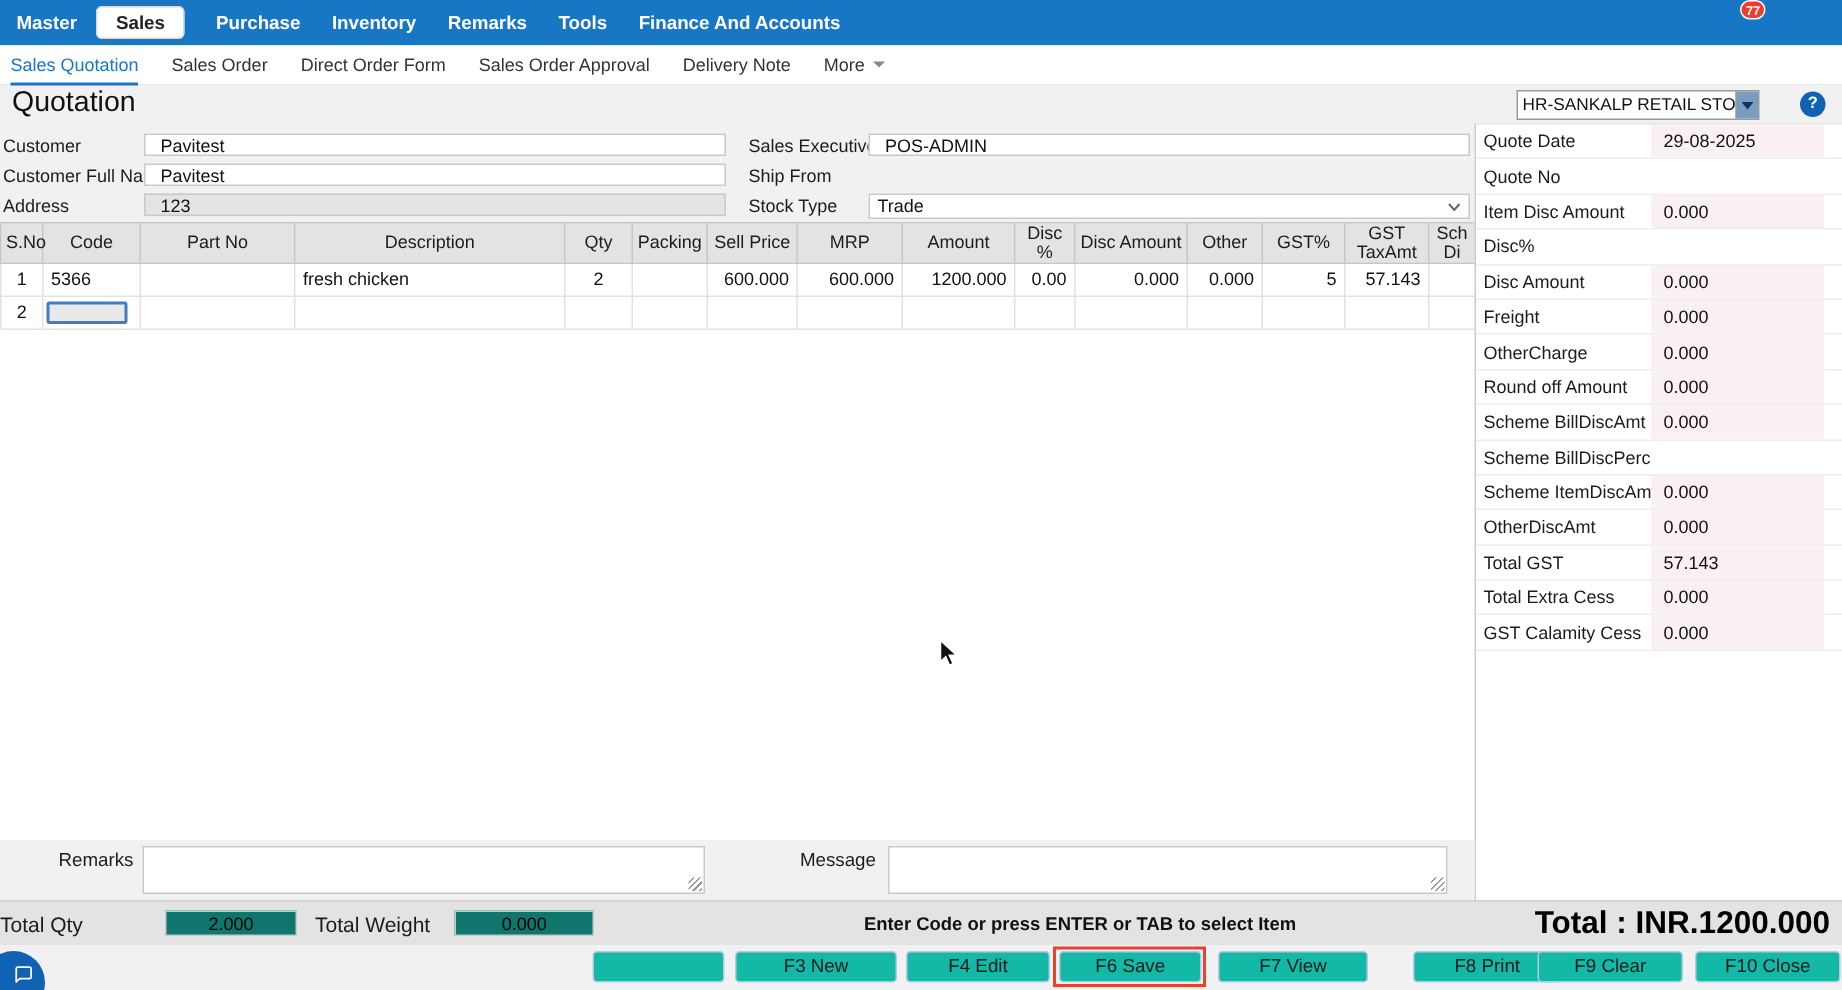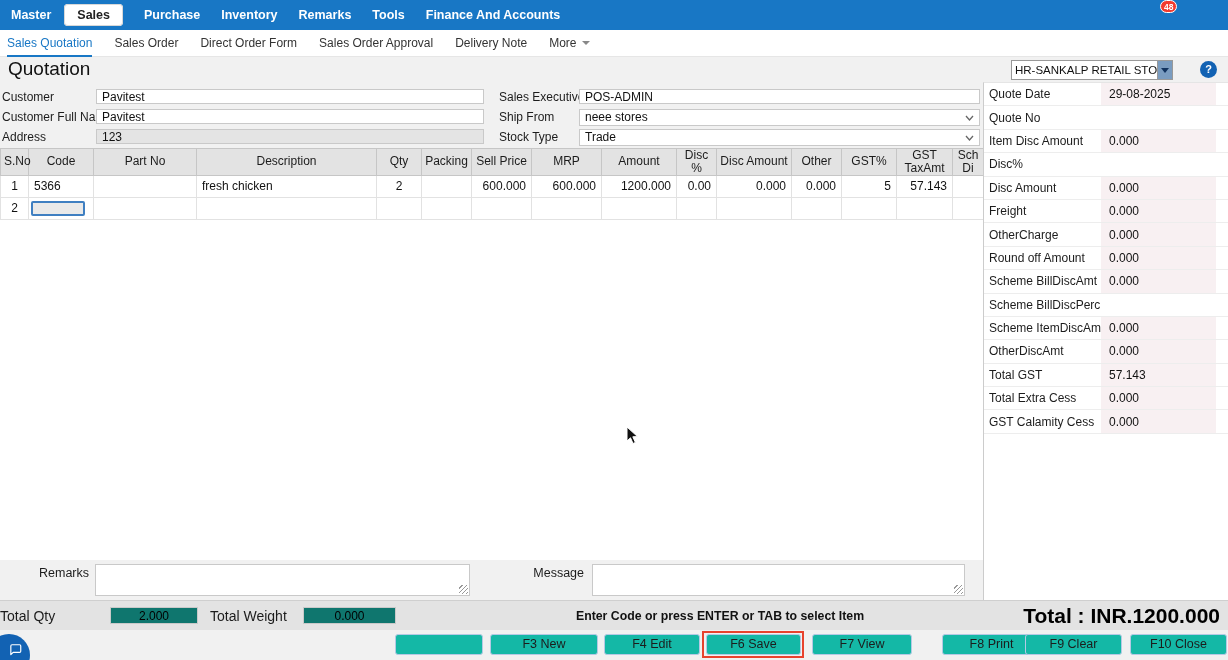--- a/index.html
+++ b/index.html
@@ -51,21 +51,21 @@
   .store-arrow .tri { width:0; height:0; border-left:4px solid transparent;
     border-right:4px solid transparent; border-top:5px solid #12335f; }
   .help-btn { position:absolute; left:1200px; top:4px; width:17px; height:17px;
     border-radius:50%; background:#1262b3; color:#fff; font-size:11px; font-weight:700;
     text-align:center; line-height:17px; cursor:pointer; }
 
   
   .form-area { position:absolute; left:0; top:84px; width:983px; height:64px; background:#f1f1f1; }
   .f-label { position:absolute; font-size:12px; color:#1c1c1c; line-height:17px; }
   .f-input { position:absolute; height:15px; border:1px solid #c9c9c9; background:#fff;
-    font-size:12px; padding:0 5px; font-family:"Liberation Sans", sans-serif; color:#111;
+    font-size:12px; padding:0 10px; font-family:"Liberation Sans", sans-serif; color:#111;
     outline:none; }
   .f-input.readonly { background:#e4e4e4; }
   .f-select { position:absolute; height:17px; border:1px solid #c9c9c9; background:#fff;
     font-size:12px; padding:0 5px; line-height:15px; color:#111; cursor:pointer; }
   .f-select svg { position:absolute; right:5px; top:5px; }
 
   
   .items-table { position:absolute; left:0; top:148px; width:983px; border-collapse:collapse;
     table-layout:fixed; }
   .items-table th { background:#e3e3e3; border:1px solid #c6c6c6; font-size:12px;
@@ -145,21 +145,21 @@
     <path d="M17.5 2.5l4 4-8.5 8.5-4-4z"></path>
     <path d="M9 11l-4.5 4.5c-1.4 1.4-1 3.6.4 4.6 1.3.9 3.2.8 4.4-.4L13 16"></path>
   </svg>
 </span>
 <span class="topnav-icon icon-bell">
   <svg width="20" height="20" viewBox="0 0 24 24" fill="none" stroke="#fff" stroke-width="2" stroke-linejoin="round" stroke-linecap="round">
     <path d="M18 8a6 6 0 10-12 0c0 7-3 9-3 9h18s-3-2-3-9"></path>
     <path d="M13.7 21a2 2 0 01-3.4 0"></path>
   </svg>
 </span>
-<span class="badge">48</span>
+<span class="badge">77</span>
 <span class="topnav-icon icon-printer">
   <svg width="19" height="19" viewBox="0 0 24 24" fill="none" stroke="#fff" stroke-width="1.8" stroke-linejoin="round">
     <rect x="6" y="3" width="12" height="5"></rect>
     <rect x="3" y="8" width="18" height="8" rx="1"></rect>
     <rect x="7" y="13" width="10" height="8"></rect>
   </svg>
 </span>
 <span class="avatar">
   <svg width="23" height="23" viewBox="0 0 24 24">
     <circle cx="12" cy="12" r="12" fill="#cfe3f6"></circle>
@@ -195,26 +195,20 @@
   <span class="f-label" style="left:2px; top:5px;">Customer</span>
   <input class="f-input" style="left: 96px; top: 5px; width: 388px;" value="Pavitest">
   <span class="f-label" style="left:2px; top:25px;">Customer Full Name</span>
   <input class="f-input" style="left: 96px; top: 25px; width: 388px;" value="Pavitest">
   <span class="f-label" style="left:2px; top:45px;">Address</span>
   <input class="f-input readonly" style="left: 96px; top: 45px; width: 388px;" value="123">
 
   <span class="f-label" style="left:499px; top:5px;">Sales Executive</span>
   <input class="f-input" style="left: 579px; top: 5px; width: 401px;" value="POS-ADMIN">
   <span class="f-label" style="left:499px; top:25px;">Ship From</span>
-  <div class="f-select" style="left:579px; top:25px; width:401px;">
-    <span>neee stores</span>
-    <svg width="9" height="6" viewBox="0 0 9 6">
-        <polyline points="1,1 4.5,5 8,1" fill="none" stroke="#666" stroke-width="1.3"></polyline>
-      </svg>
-  </div>
   <span class="f-label" style="left:499px; top:45px;">Stock Type</span>
   <div class="f-select" style="left:579px; top:45px; width:401px;">
     <span>Trade</span>
     <svg width="9" height="6" viewBox="0 0 9 6">
         <polyline points="1,1 4.5,5 8,1" fill="none" stroke="#666" stroke-width="1.3"></polyline>
       </svg>
   </div>
 </div>
 
 <table class="items-table">

